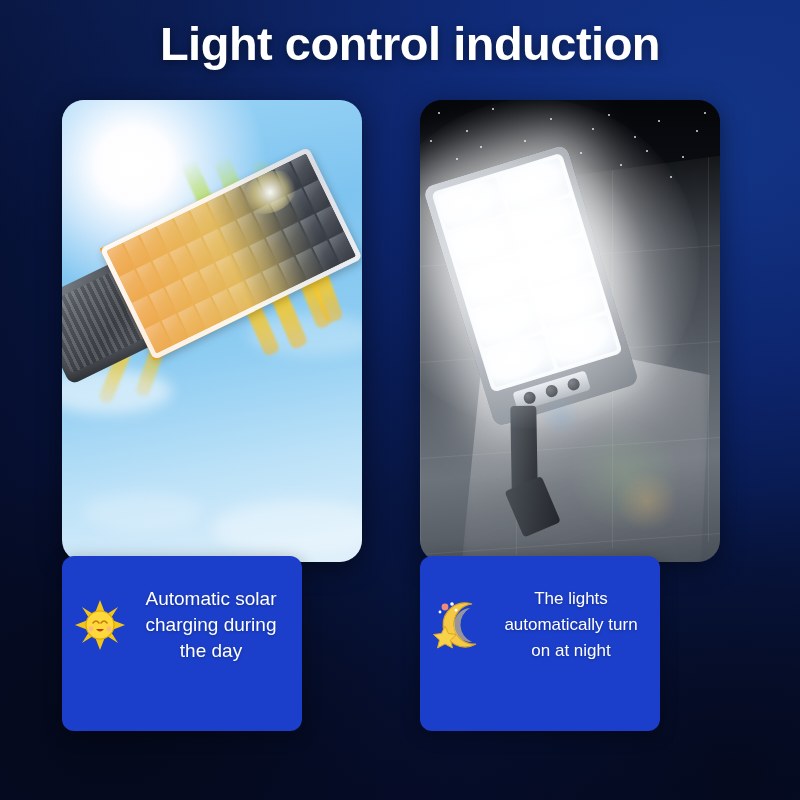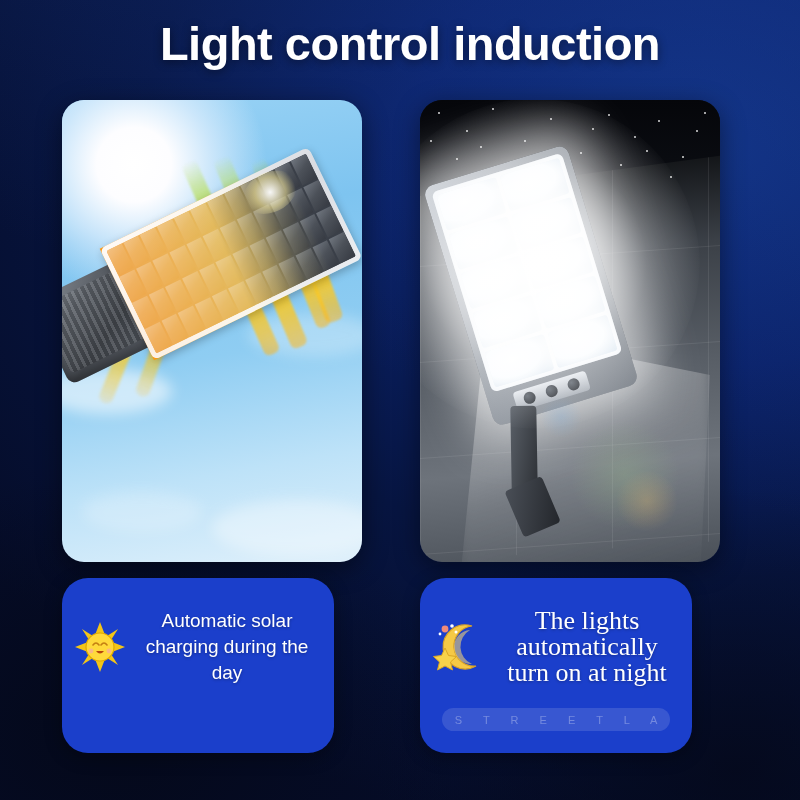--- a/index.html
+++ b/index.html
@@ -283,24 +283,24 @@
   .lf1 { left:150px; top:320px; width:110px; height:110px;
          background:radial-gradient(circle, rgba(160,200,140,0.55) 0%, rgba(160,200,140,0) 70%); }
   .lf2 { left:196px; top:370px; width:62px;  height:62px;
          background:radial-gradient(circle, rgba(240,190,110,0.60) 0%, rgba(240,190,110,0) 70%); }
   .lf3 { left:120px; top:296px; width:42px;  height:42px;
          background:radial-gradient(circle, rgba(120,170,220,0.55) 0%, rgba(120,170,220,0) 70%); }
 
   
   .caption-card {
     position:absolute;
-    top:578px;
-    width:272px; height:175px;
+    top:556px;
+    width:240px; height:175px;
     background:#1b3fcb;
-    border-radius:26px;
+    border-radius:12px;
     box-shadow:0 4px 18px rgba(0,0,0,0.32);
   }
   #caption-day   { left:62px; }
   #caption-night { left:420px; }
 
   .caption-row {
     position:absolute;
     left:0; right:0; top:30px;
     display:flex;
     align-items:center;
@@ -310,21 +310,21 @@
   .cap-icon { flex:0 0 auto; line-height:1; }
   .cap-icon svg { display:block; }
   .caption-text {
     flex:1 1 auto;
     color:#ffffff;
     font-size:19px;
     line-height:26px;
     text-align:center;
     text-shadow:0 1px 3px rgba(0,0,0,0.3);
   }
-  #caption-night .caption-text { font-size:26px;font-family:Liberation Serif, serif; }
+  #caption-night .caption-text { font-size:17px; }
 
   .pill {
     position:absolute;
     left:22px; right:22px; bottom:22px;
     height:23px;
     border-radius:12px;
     background:rgba(255,255,255,0.13);
     display:flex;
     align-items:center;
     justify-content:center;
@@ -517,18 +517,15 @@
           <path d="M38,10 a19,19 0 0,0 2,34 a15,15 0 0,1 -2,-34 z" fill="#fddd76" opacity=".55"></path>
           <polygon points="13,28 16.5,35.5 24.5,36.5 18.5,42 20.5,50 13,46 5.5,50 7.5,42 1.5,36.5 9.5,35.5" fill="#f8d24a" stroke="#dba623" stroke-width="1"></polygon>
           <circle cx="13" cy="9" r="3.4" fill="#f08a7a"></circle>
           <circle cx="20" cy="6" r="1.8" fill="#ffffff"></circle>
           <circle cx="24" cy="12" r="1.5" fill="#ffffff"></circle>
           <circle cx="8" cy="14" r="1.4" fill="#ffffff"></circle>
         </svg>
       </span>
       <span class="caption-text">The lights automatically turn on at night</span>
     </div>
-    <div class="pill">
-      <span class="pill-text">S T R E E T L A</span>
-    </div>
   </div>
 
 </div>
 
 </body></html>

